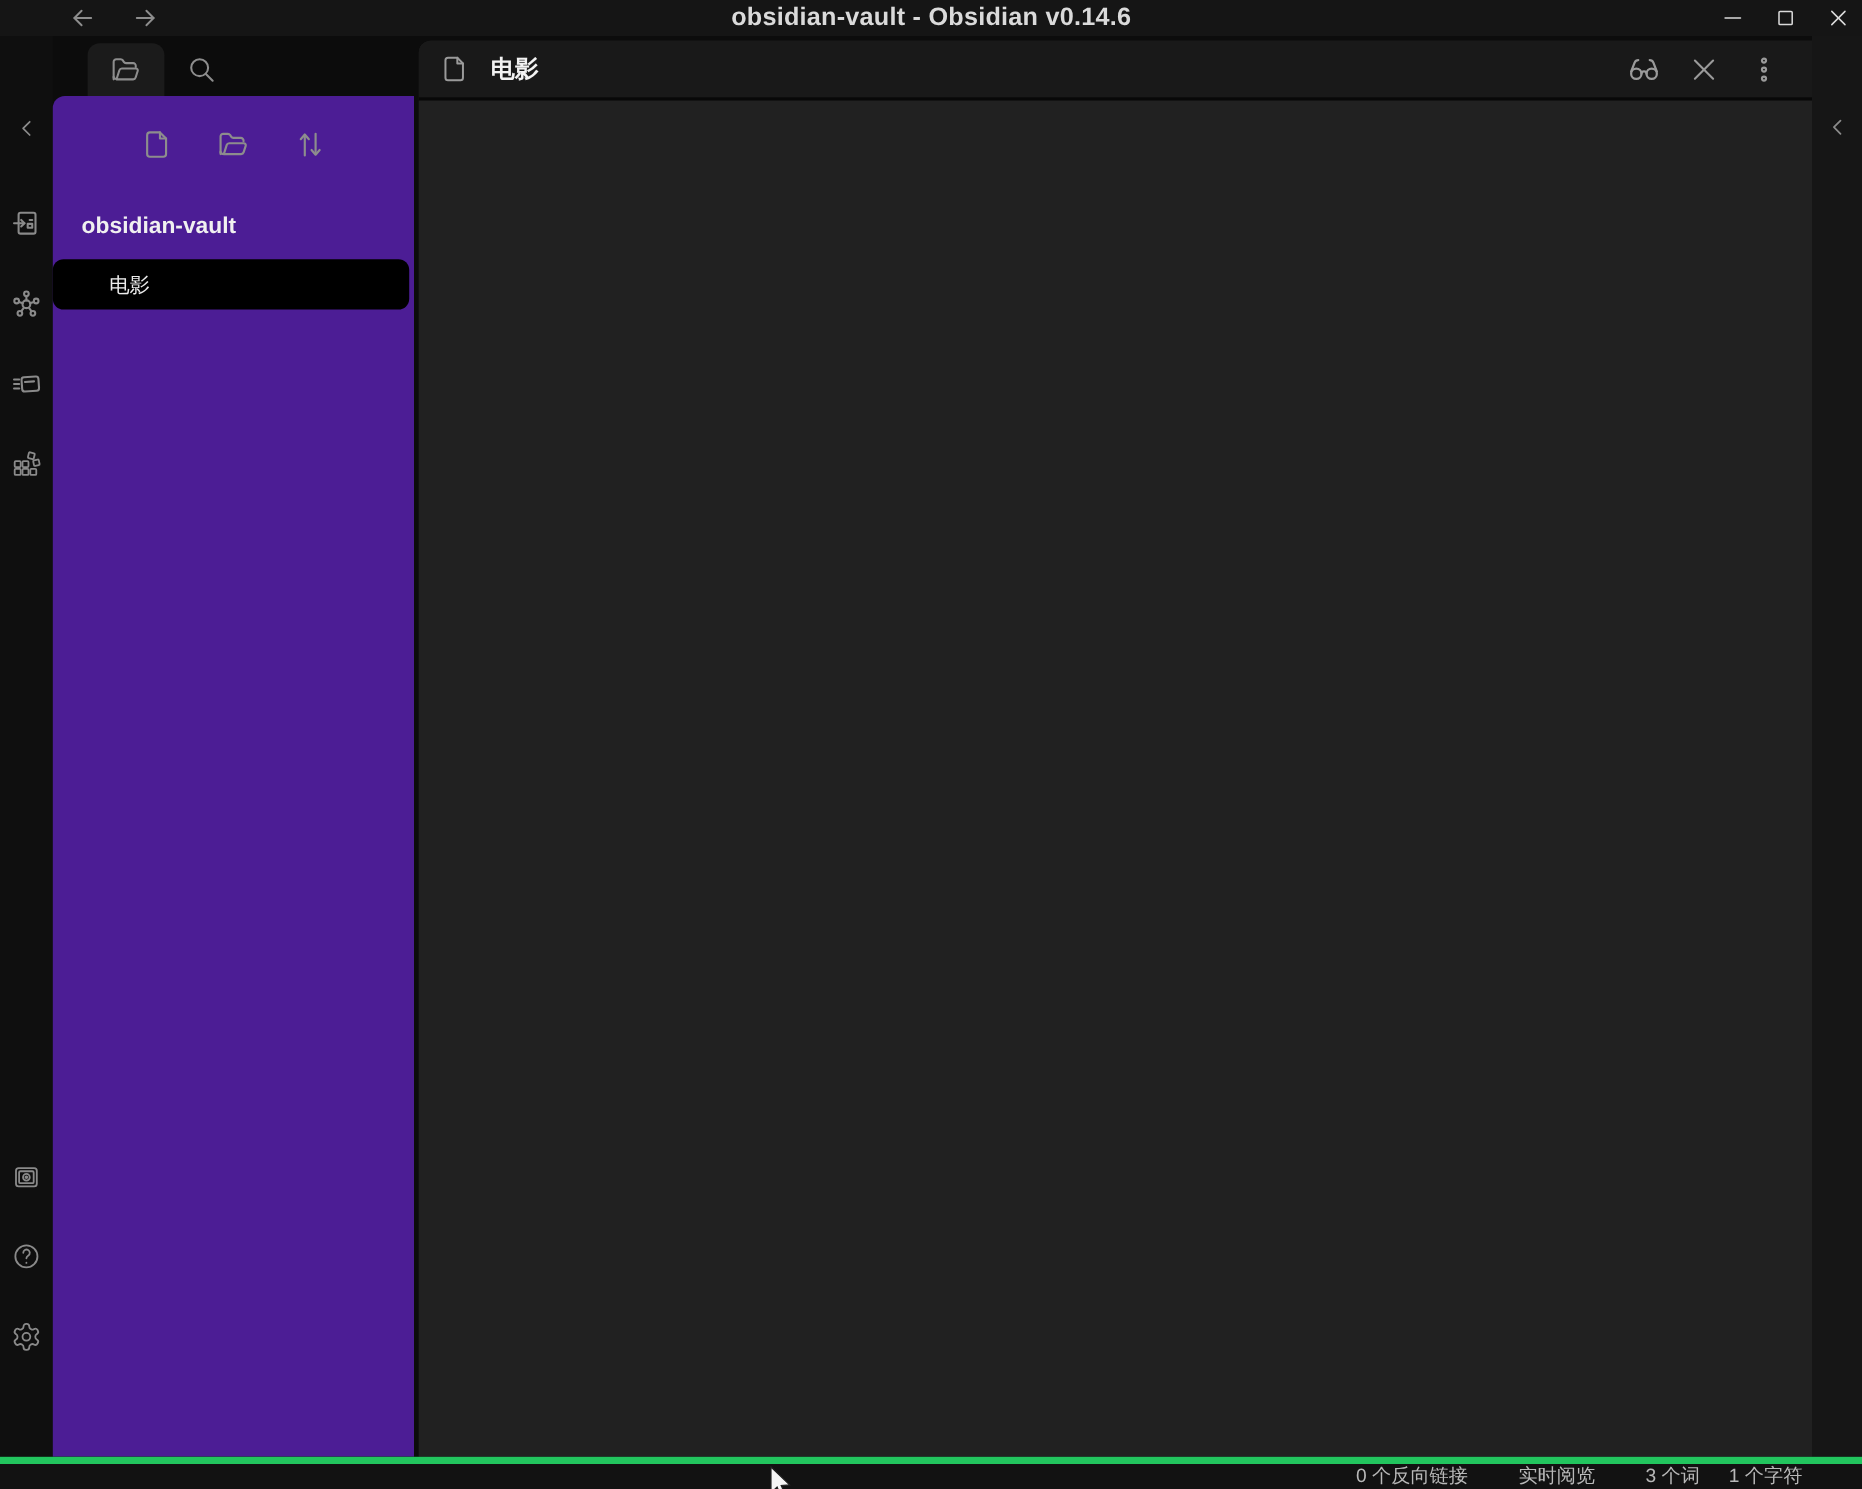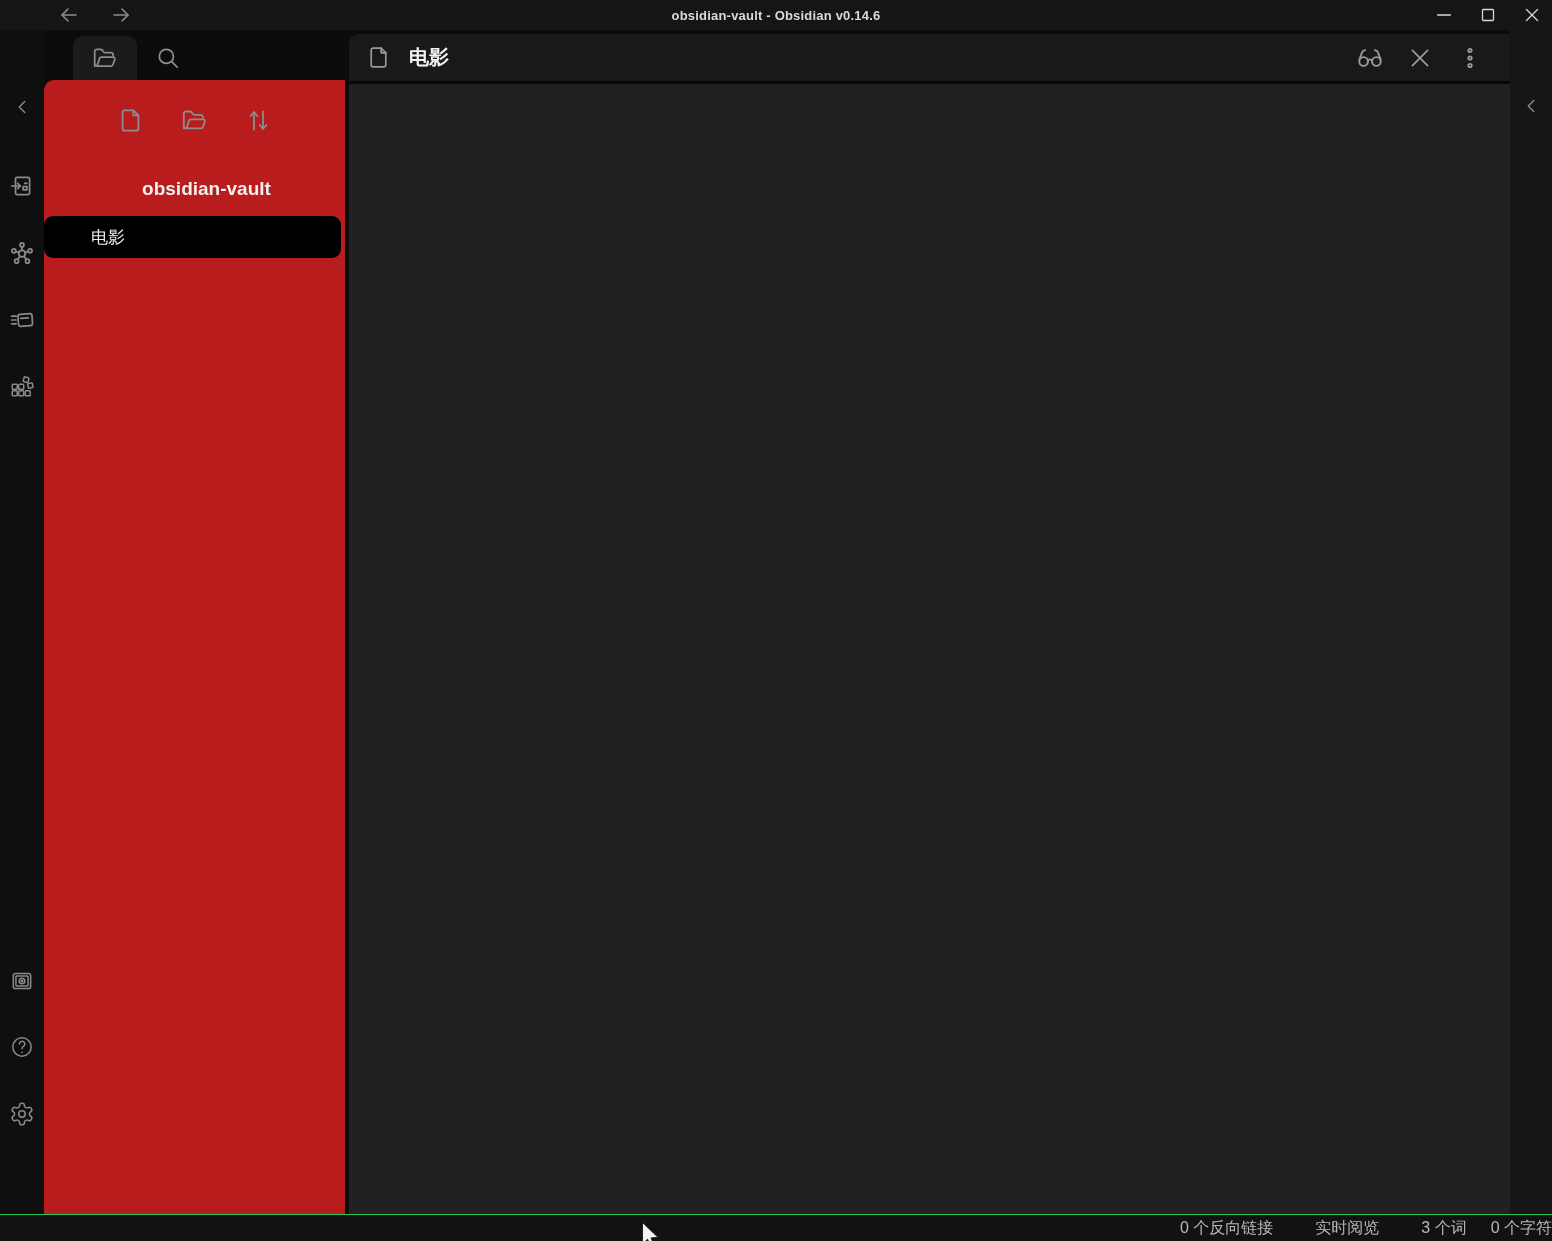--- a/index.html
+++ b/index.html
@@ -14,21 +14,21 @@
   button { background:none; border:none; cursor:pointer; padding:0; }
 
   
   .titlebar {
     position:absolute; top:0; left:0; right:0; height:30px;
     background:#151515; display:flex; align-items:center;
   }
   .nav-arrows { position:absolute; left:56px; top:0; height:30px; display:flex; align-items:center; gap:26px; }
   .nav-btn { width:26px; height:26px; display:flex; align-items:center; justify-content:center; }
   .titlebar-title {
-    flex:1; text-align:center; color:#dadada; font-size:13px; font-weight:600; letter-spacing:.2px;
+    flex:1; text-align:center; color:#dadada; font-size:21px; font-weight:600; letter-spacing:.2px;
   }
   .win-controls { position:absolute; right:6px; top:0; height:30px; display:flex; align-items:center; gap:16px; }
   .win-btn { width:28px; height:28px; display:flex; align-items:center; justify-content:center; }
   .win-btn .ic { stroke:#d9d9d9; stroke-width:1.4; }
 
   
   .main { position:absolute; top:30px; left:0; right:0; bottom:27px; }
 
   
   .ribbon-left { position:absolute; left:0; top:0; bottom:0; width:44px; background:#0f0f0f; }
@@ -42,21 +42,21 @@
     position:absolute; left:29px; top:6px; width:64px; height:44px;
     background:#1b1b1b; border-radius:10px 10px 0 0;
     display:flex; align-items:center; justify-content:center;
   }
   .tab-search {
     position:absolute; left:102px; top:6px; width:44px; height:44px;
     display:flex; align-items:center; justify-content:center;
   }
   .sidebar-panel {
     position:absolute; top:50px; left:0; right:0; bottom:0;
-    background:#b91c1c; border-top-left-radius:10px;text-align:center;
+    background:#4c1d95; border-top-left-radius:10px;
   }
   .nav-actions { display:flex; justify-content:center; gap:36px; padding-top:26px; }
   .nav-action-btn { width:28px; height:28px; display:flex; align-items:center; justify-content:center; }
   .vault-title { margin:44px 0 0 24px; color:#f0f0f0; font-size:19px; font-weight:700; }
   .file-item {
     margin:16px 4px 0 0; height:42px; background:#000; border-radius:9px;
     display:flex; align-items:center; padding-left:47px;
     color:#ececec; font-size:17px; cursor:pointer;
   }
 
@@ -79,23 +79,23 @@
   .header-btn .ic { stroke:#9a9a9a; }
   .editor-body { flex:1; background:#212121; }
 
   
   .ribbon-right { position:absolute; right:0; top:0; bottom:0; width:42px; background:#161616; }
   .ribbon-right .ribbon-btn { left:3px; top:58px; }
 
   
   .statusbar {
     position:absolute; left:0; right:0; bottom:0; height:27px;
-    background:#121212; border-top:1px solid #22c55e;
+    background:#121212; border-top:6px solid #22c55e;
     display:flex; align-items:center; justify-content:flex-end;
-    gap:42px; 
+    gap:42px; padding-right:50px;
     color:#b8b8b8; font-size:16px; white-space:nowrap;
   }
   .statusbar .close-gap { margin-left:-18px; }
 
   
   .cursor { position:absolute; left:641px; top:1221px; z-index:50; pointer-events:none; }
 </style>
 </head>
 <body>
 
@@ -349,21 +349,21 @@
             </svg>
         </span>
       </button>
     </div>
   </div>
 
   <div class="statusbar">
     <span>0 个反向链接</span>
     <span>实时阅览</span>
     <span>3 个词</span>
-    <span class="close-gap">0 个字符</span>
+    <span class="close-gap">1 个字符</span>
   </div>
 
   <div class="cursor">
     <svg width="22" height="30" viewBox="0 0 22 30">
         <path d="M1.5 1.5 L1.5 23 L6.6 18.2 L10.2 26.8 L13.6 25.3 L10 16.9 L17 16.4 Z" fill="#f5f5f5" stroke="#222" stroke-width="1"></path>
       </svg>
   </div>
 
 </div>
 

